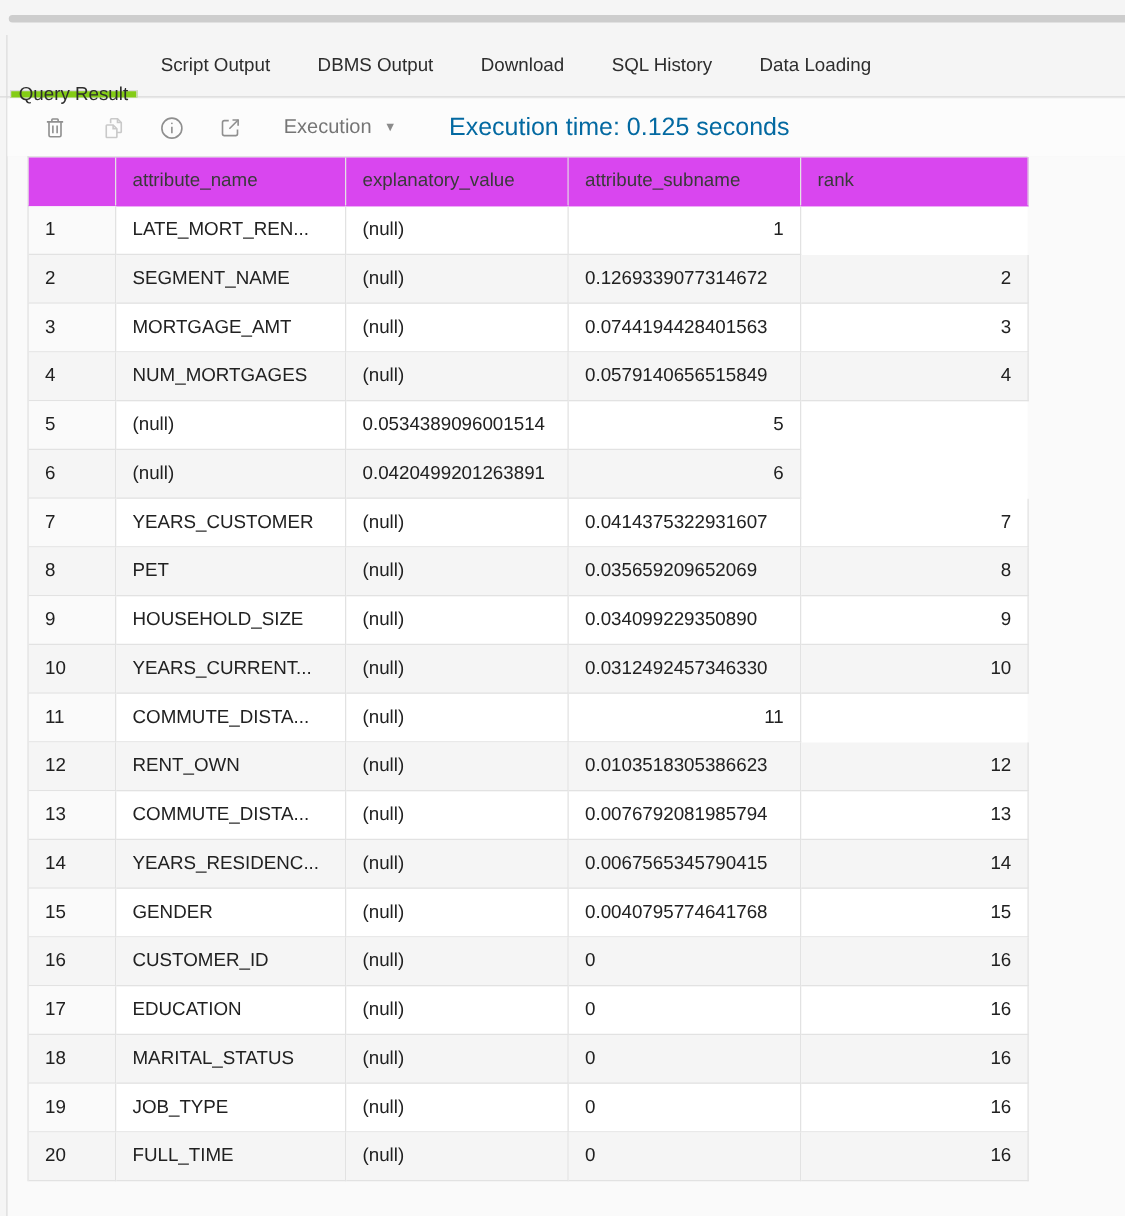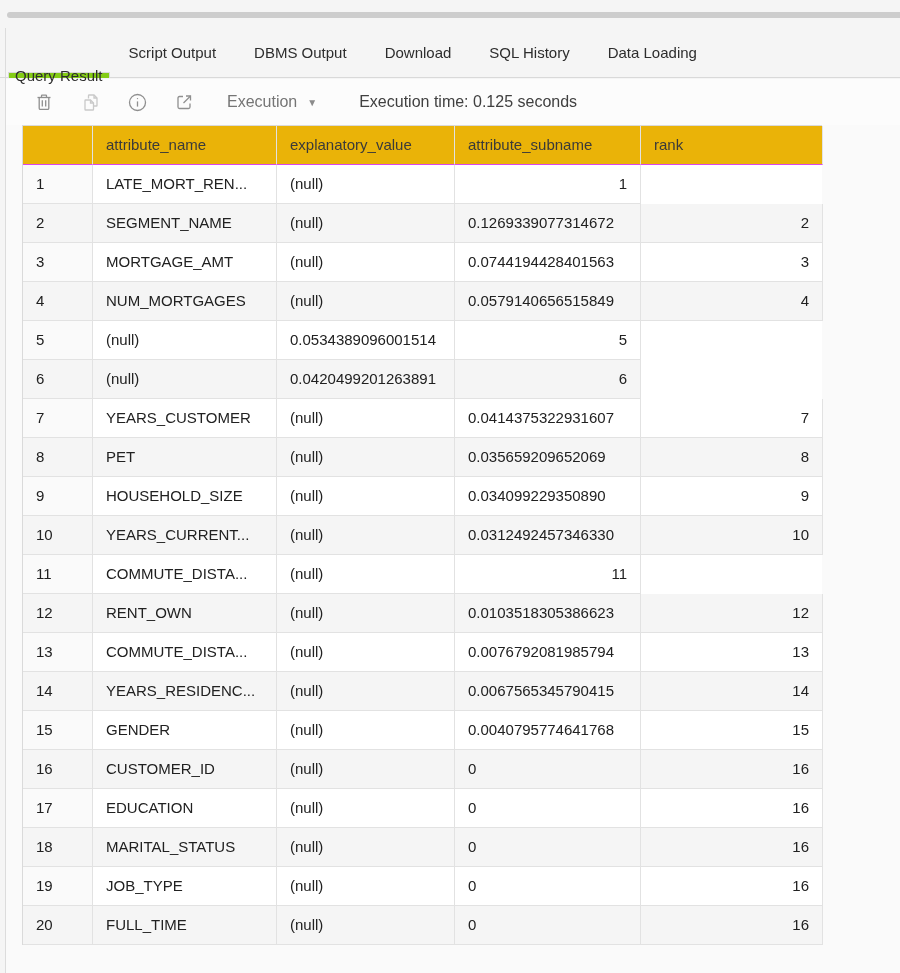--- a/index.html
+++ b/index.html
@@ -49,40 +49,40 @@
     display: flex; align-items: center; justify-content: center;
   }
   .icon-btn svg { display: block; }
   .download-btn {
     background: none; border: none; cursor: pointer;
     display: flex; align-items: center; margin-left: 6px;
     font-family: "Liberation Sans", "DejaVu Sans", sans-serif;
     font-size: 16px; color: #757575;
   }
   .caret { font-size: 10px; color: #8b8b8b; margin-left: 10px; }
-  .exec-time { margin-left: 42px; font-size: 16px; color: #404040; }
+  .exec-time { margin-left: 42px; font-size: 20px; color: #0369a1; }
   
   .grid-wrap {
     position: absolute; top: 125px; left: 22px; width: 800px;
     background: #ffffff;
     border-left: 1px solid #dadada; border-top: 1px solid #dadada;
   }
   .grid-row {
     display: grid;
     grid-template-columns: 70px 184px 178px 186px 182px;
   }
   .grid-cell {
     height: 39px; line-height: 38px;
     padding: 0 13px;
     font-size: 15px; color: #212121;
     border-right: 1px solid #e2e2e2; border-bottom: 1px solid #e2e2e2;
     white-space: nowrap; overflow: hidden;
   }
   .grid-row.header .grid-cell {
-    background: #eab308; color: #3a3a3a;
+    background: #d946ef; color: #3a3a3a;
     border-bottom: 1px solid #d946ef;
   }
   .grid-cell.num { background: #fafafa; }
   .grid-row.striped .grid-cell { background: #f5f5f5; }
   .grid-cell.rank { text-align: right; }
   .below-grid { position: absolute; left: 6px; right: 0; top: 125px; bottom: 0; background: #fafafa; z-index: -1; }
 </style>
 </head>
 <body>
 

